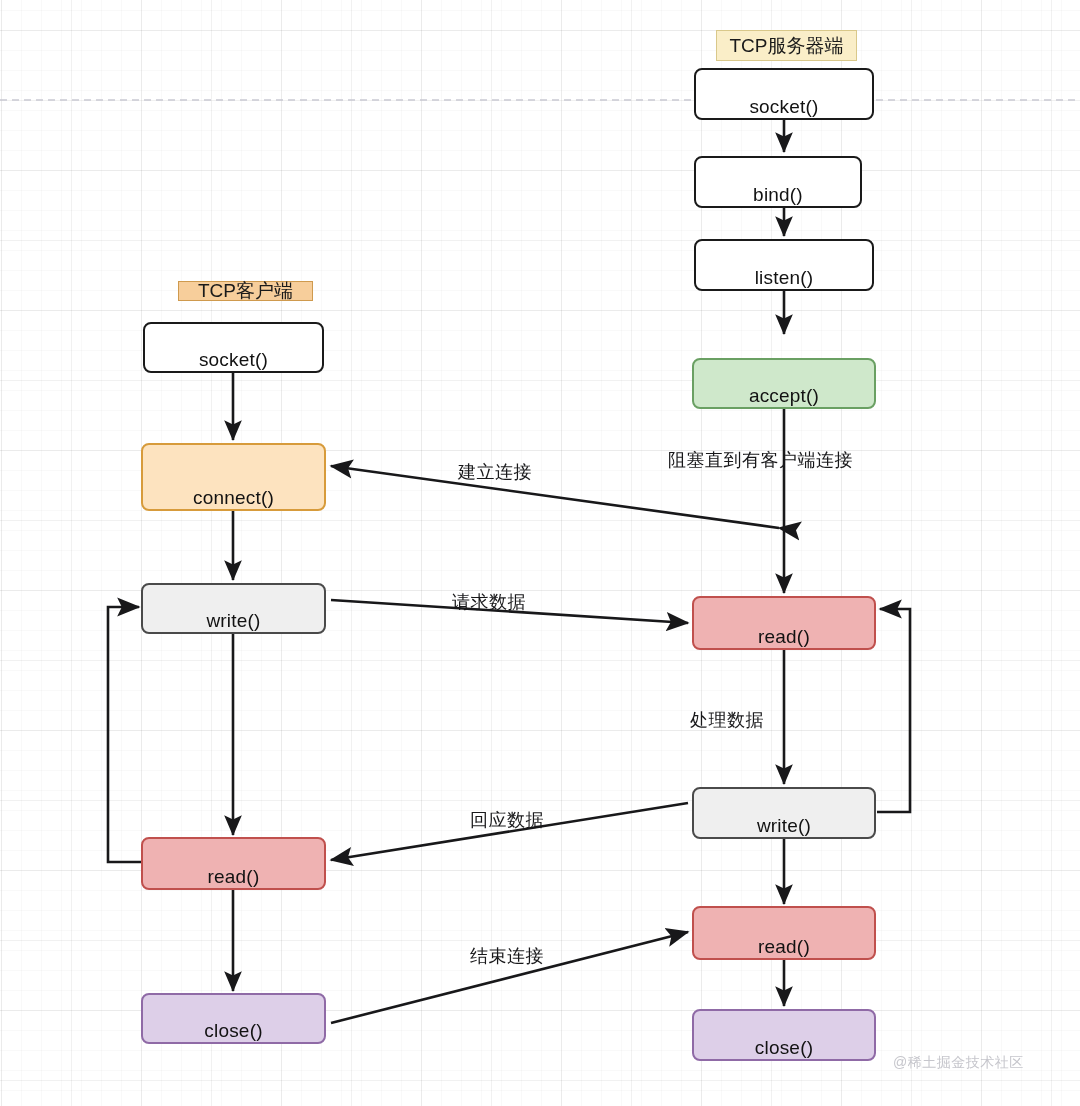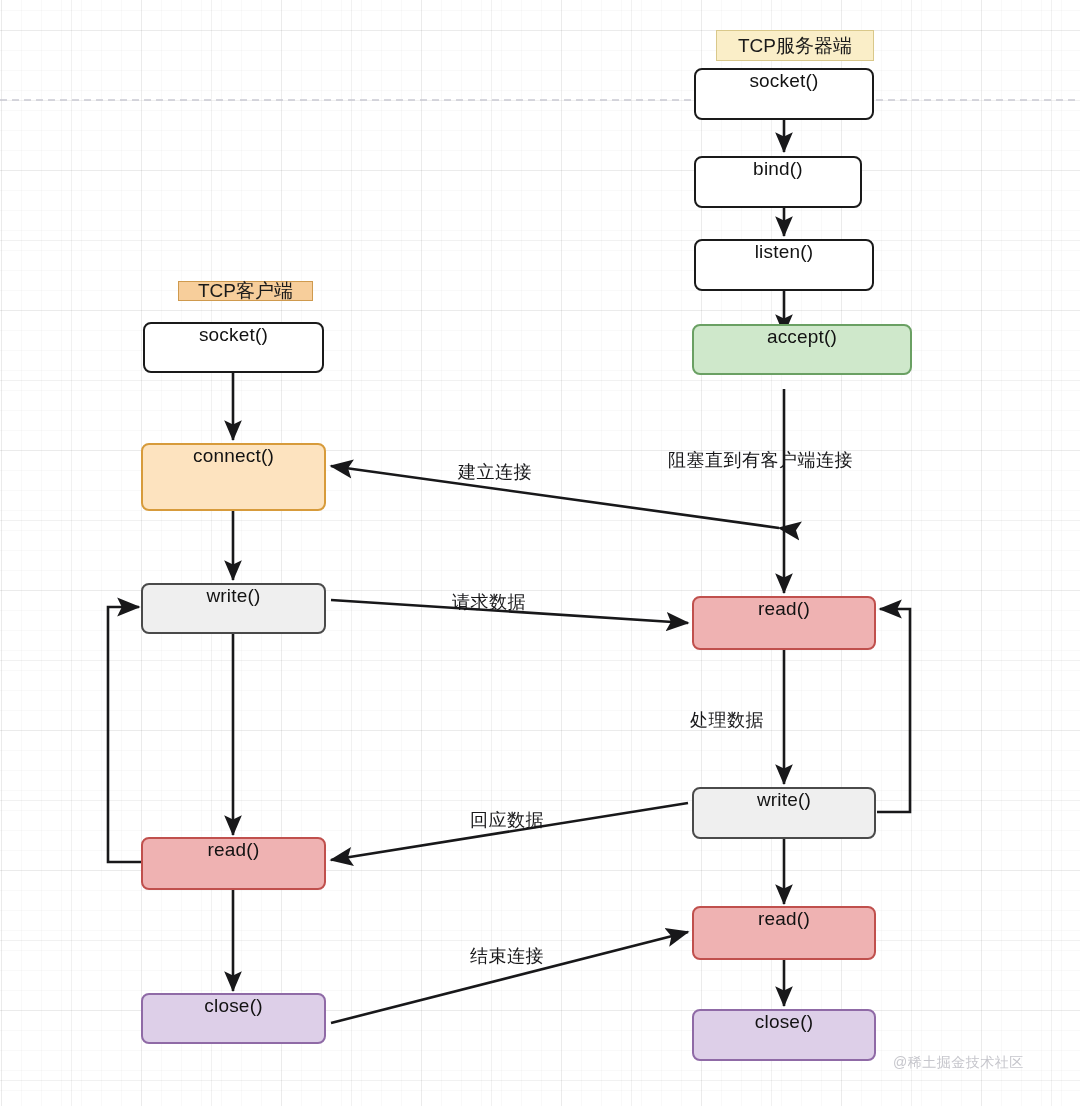--- a/index.html
+++ b/index.html
@@ -26,21 +26,21 @@
     position: absolute;
     left: 0; top: 0;
     width: 1080px;
     height: 1106px;
     pointer-events: none;
   }
   .node {
     position: absolute;
     box-sizing: border-box;
     display: flex;
-    align-items: flex-start;
+    align-items: flex-end;
     justify-content: center;
     border-radius: 8px;
     font-size: 19px;
     letter-spacing: 0.2px;
     color: #121212;
     z-index: 3;
   }
   .node-plain {
     background: #ffffff;
     border: 2px solid #1a1a1a;
@@ -137,41 +137,41 @@
 
     <path d="M688,803 L331,860" stroke="#18181a" stroke-width="2.6" fill="none" marker-end="url(#ahs)"></path>
 
     <path d="M331,1023 L688,932" stroke="#18181a" stroke-width="2.6" fill="none" marker-end="url(#ahs)"></path>
 
     <path d="M141,862 L108,862 L108,607 L139,607" stroke="#18181a" stroke-width="2.6" fill="none" marker-end="url(#ahs)"></path>
 
     <path d="M877,812 L910,812 L910,609 L880,609" stroke="#18181a" stroke-width="2.6" fill="none" marker-end="url(#ahs)"></path>
   </svg>
 
-  <div class="lane-label lane-server" style="left:716px; top:30px; width:158px; height:31px;">
+  <div class="lane-label lane-server" style="left:716px; top:30px; width:141px; height:31px;">
     <span>TCP服务器端</span>
   </div>
 
   <div class="lane-label lane-client" style="left:178px; top:281px; width:135px; height:20px;">
     <span>TCP客户端</span>
   </div>
 
   <div class="node node-plain" style="left:694px; top:68px; width:180px; height:52px;">
     <span>socket()</span>
   </div>
 
   <div class="node node-plain" style="left:694px; top:156px; width:168px; height:52px;">
     <span>bind()</span>
   </div>
 
   <div class="node node-plain" style="left:694px; top:239px; width:180px; height:52px;">
     <span>listen()</span>
   </div>
 
-  <div class="node node-green" style="left:692px; top:324px; width:220px; height:51px;">
+  <div class="node node-green" style="left:692px; top:358px; width:184px; height:51px;">
     <span>accept()</span>
   </div>
 
   <div class="node node-red" style="left:692px; top:596px; width:184px; height:54px;">
     <span>read()</span>
   </div>
 
   <div class="node node-gray" style="left:692px; top:787px; width:184px; height:52px;">
     <span>write()</span>
   </div>

